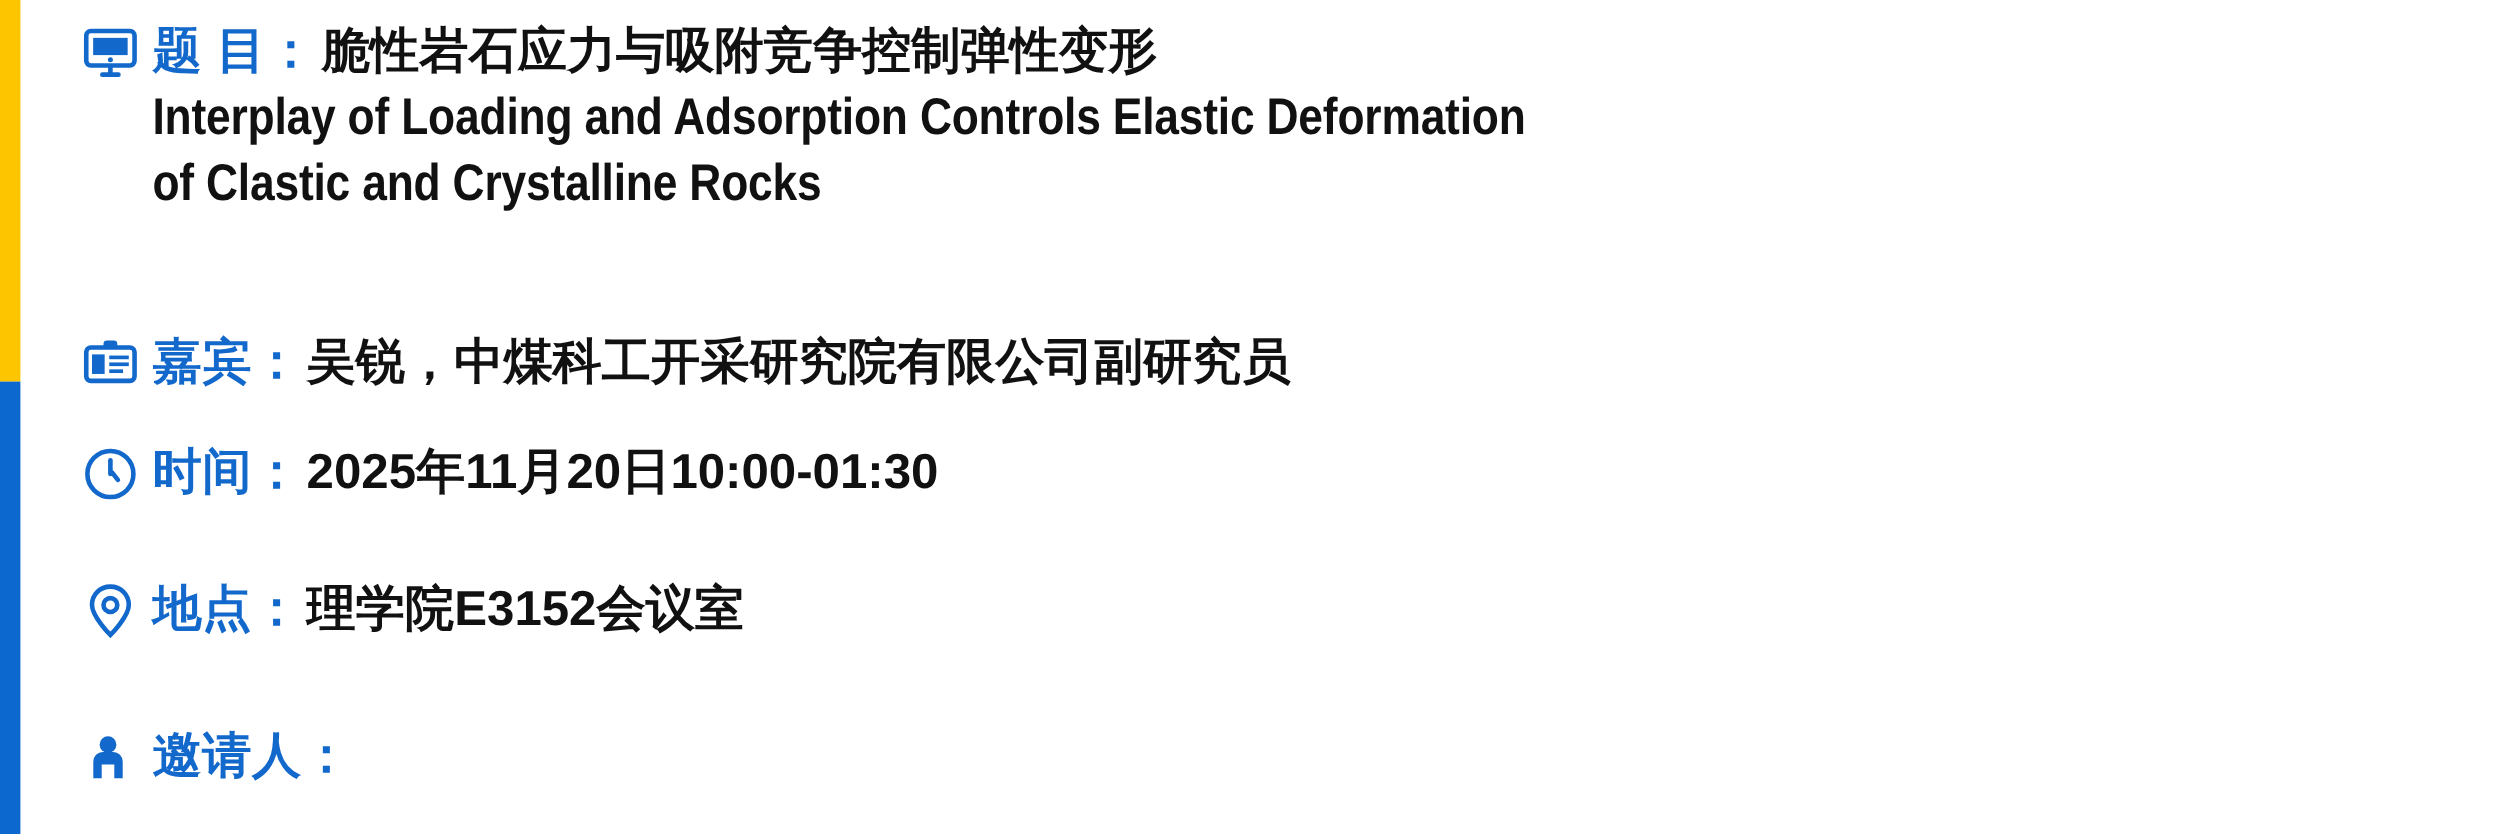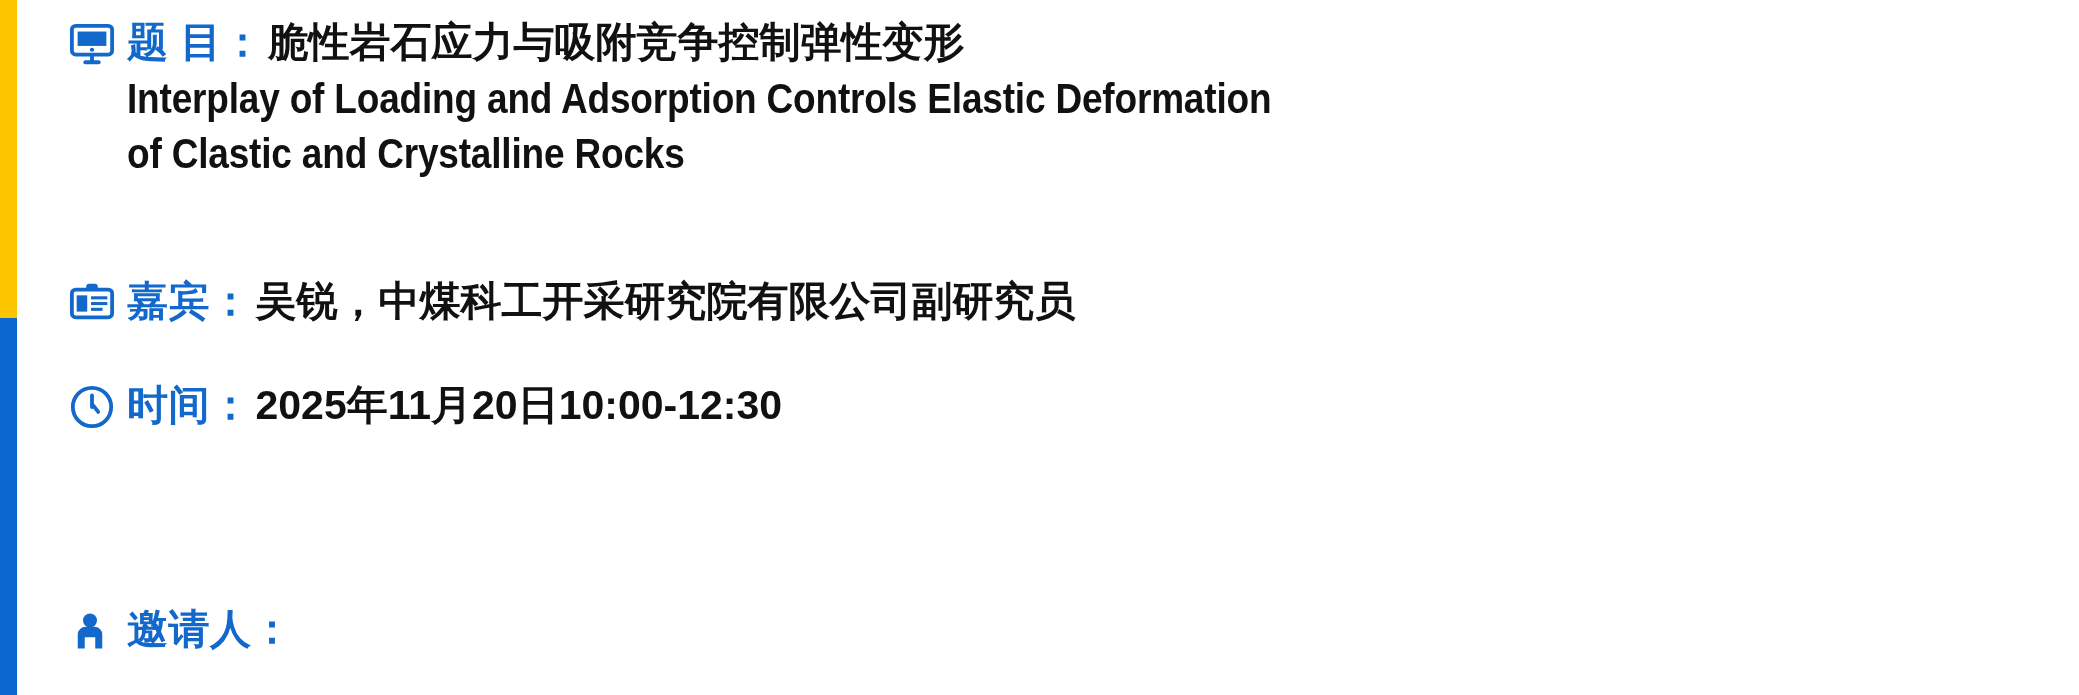--- a/index.html
+++ b/index.html
@@ -53,21 +53,21 @@
     box-sizing: border-box;
   }
   .row {
     display: flex;
     align-items: flex-start;
     position: absolute;
     left: 52px;
   }
   .row-title   { top: 13px; }
   .row-guest   { top: 272px; }
-  .row-time    { top: 376px; }
+  .row-time    { top: 364px; }
   .row-place   { top: 478px; }
   .row-invite  { top: 600px; }
 
   .icon-cell {
     width: 58px;
     flex: 0 0 58px;
     display: flex;
     align-items: flex-start;
     justify-content: flex-start;
     padding-top: 8px;
@@ -159,23 +159,33 @@
 
     <div class="row row-time">
       <div class="icon-cell">
         <svg width="46" height="46" viewBox="0 0 48 48">
           <circle cx="24" cy="24" r="20" fill="none" stroke="#1268cb" stroke-width="4"></circle>
           <rect x="22" y="10" width="4" height="16" rx="2" fill="#1268cb"></rect>
           <rect x="24" y="22" width="4" height="12" rx="2" fill="#1268cb" transform="rotate(-38 24 24)"></rect>
         </svg>
       </div>
       <span class="label">时间：</span>
-      <span class="value">2025年11月20日10:00-12:30</span>
+      <span class="value">2025年11月20日10:00-01:30</span>
     </div>
 
+    <div class="row row-place">
+      <div class="icon-cell">
+        <svg width="46" height="46" viewBox="0 0 48 48">
+          <path d="M24 3 C15 3 8 10 8 19 C8 29 24 45 24 45 C24 45 40 29 40 19 C40 10 33 3 24 3 Z" fill="none" stroke="#1268cb" stroke-width="4"></path>
+          <circle cx="24" cy="19" r="6" fill="none" stroke="#1268cb" stroke-width="4"></circle>
+        </svg>
+      </div>
+      <span class="label">地点：</span>
+      <span class="value">理学院E3152会议室</span>
+    </div>
 
     <div class="row row-invite">
       <div class="icon-cell">
         <svg width="42" height="46" viewBox="0 0 48 48">
           <circle cx="24" cy="12" r="8" fill="#1268cb"></circle>
           <path d="M10 44 V28 a9 9 0 0 1 9-9 h10 a9 9 0 0 1 9 9 v16 h-8 V31 h-12 v13 z" fill="#1268cb"></path>
         </svg>
       </div>
       <span class="label">邀请人：</span>
     </div>

